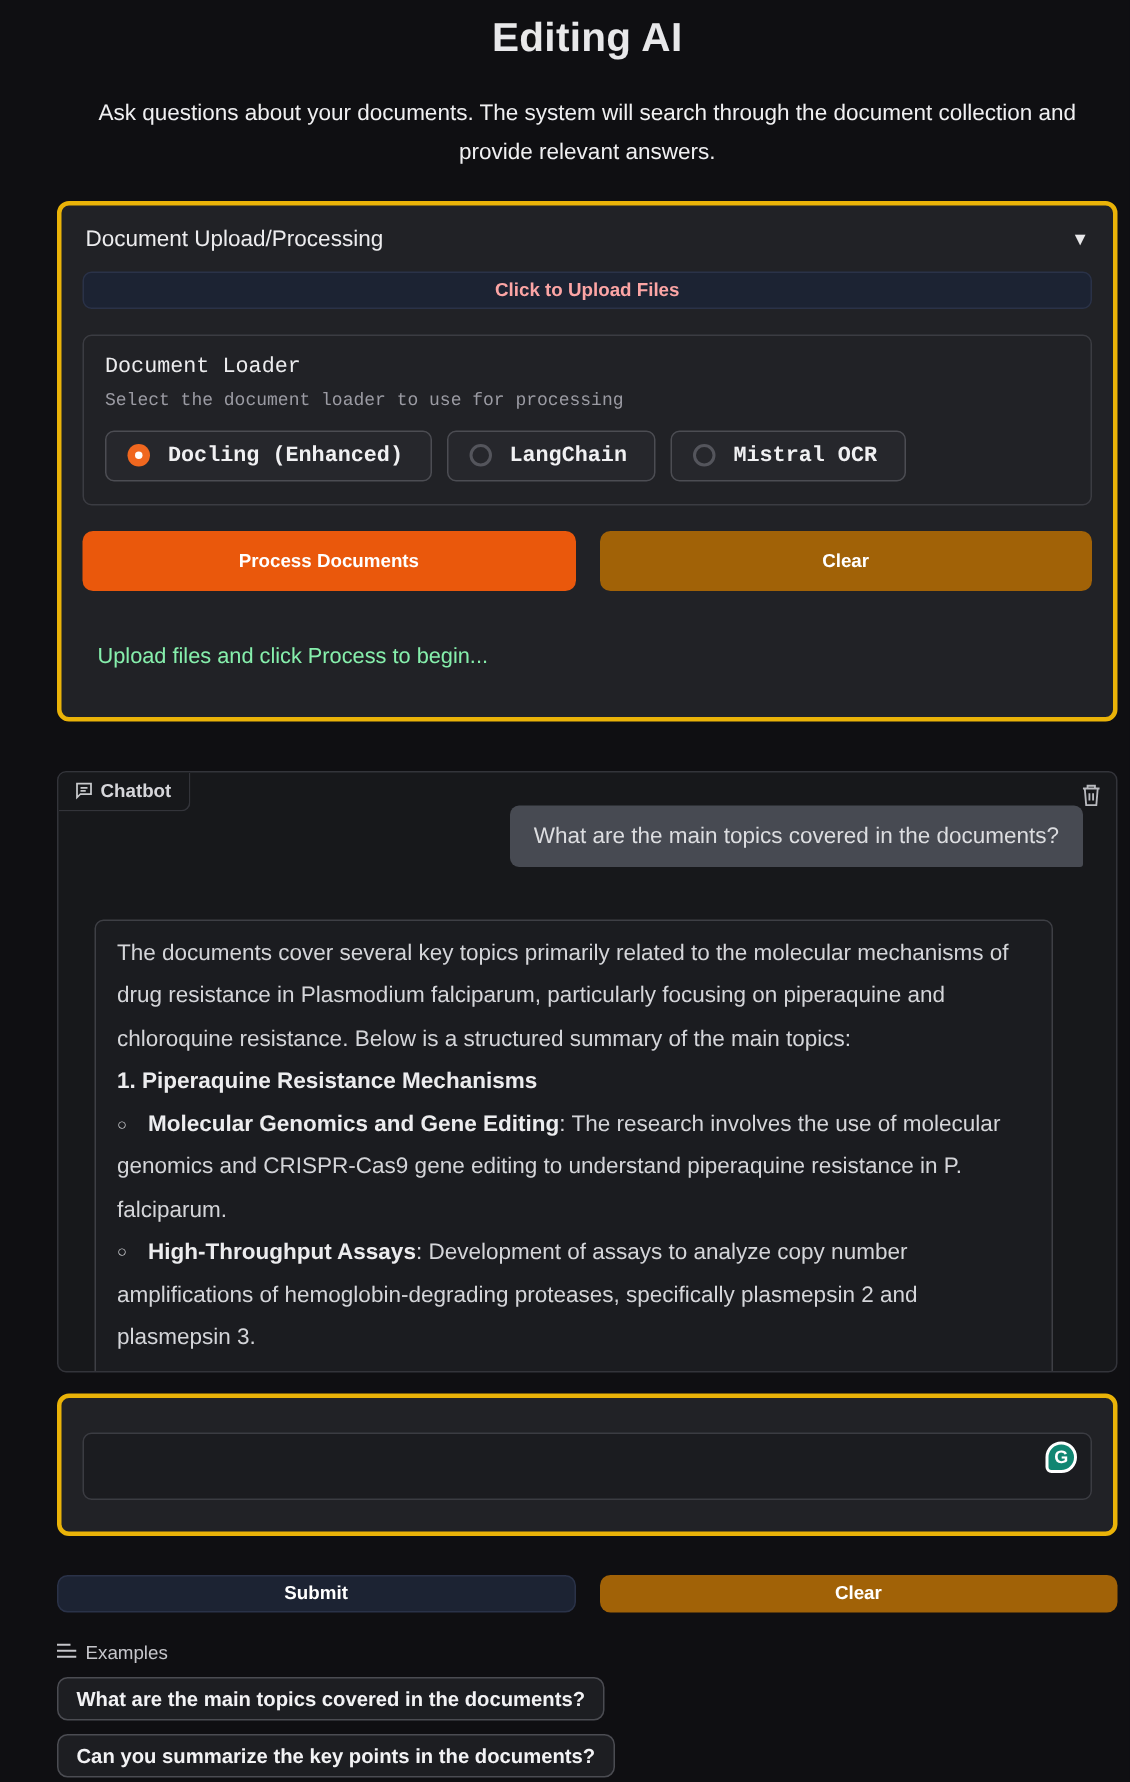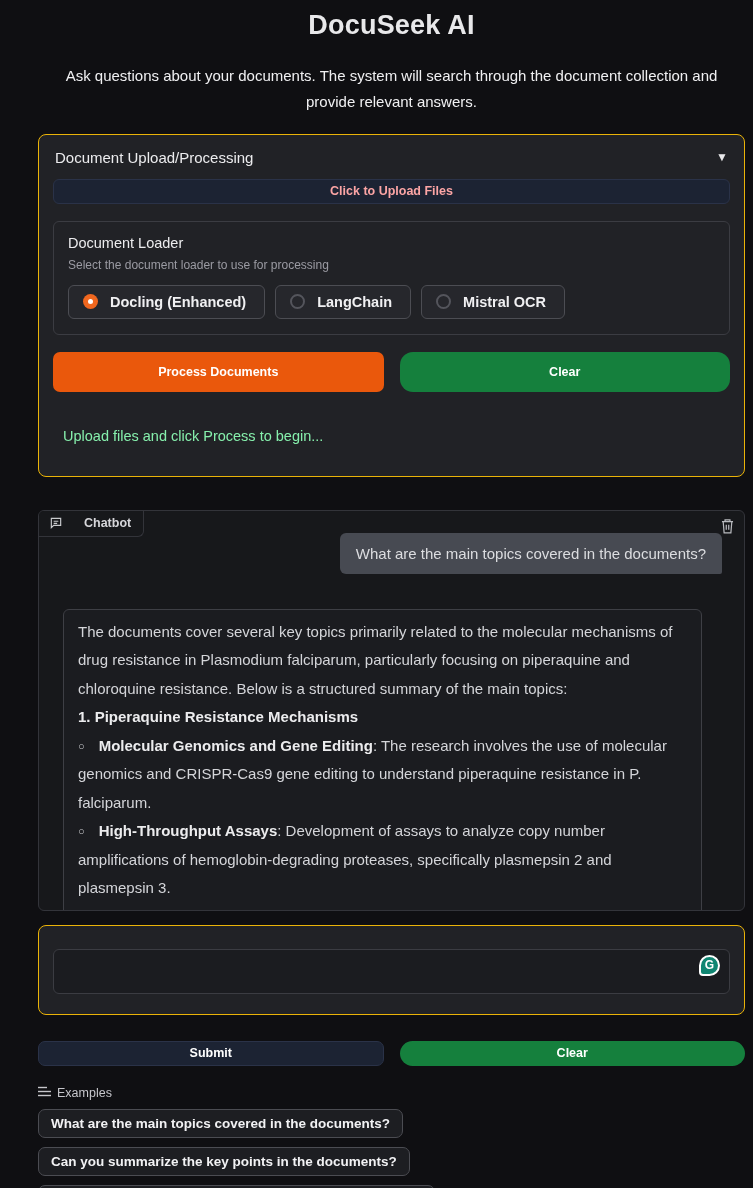--- a/index.html
+++ b/index.html
@@ -9,58 +9,58 @@
     color: #e8e8ea;
     font-family: "Liberation Sans", sans-serif;
   }
   .page { padding: 6px 8px 20px 38px; }
 
   
   .title { text-align: center; font-size: 27px; font-weight: 700; letter-spacing: .2px; margin: 4px 0 22px; }
   .subtitle { text-align: center; font-size: 15px; line-height: 1.75; max-width: 700px; margin: 0 auto 18px; color: #f0f0f2; }
 
   
-  .panel { background: #212226; border: 1px solid #eab308; border-radius: 8px; }
+  .panel { background: #212226; border: 3px solid #eab308; border-radius: 8px; }
 
   
   .upload-panel { padding: 12px 14px 26px; }
   .panel-header { display: flex; justify-content: space-between; align-items: center; cursor: pointer; padding: 2px 2px 0; }
   .panel-header .hdr { font-size: 15px; color: #ececee; }
   .chev { font-size: 12px; color: #e8e8ea; }
   .upload-btn {
     display: block; width: 100%; margin-top: 13px; height: 25px;
     background: #1c2333; color: #fca5a5; border: 1px solid #2a3248; border-radius: 6px;
     font-family: inherit; font-size: 12.5px; font-weight: 600; cursor: pointer;
   }
-  .loader-box { margin-top: 17px; border: 1px solid #3b3c42; border-radius: 6px; padding: 13px 14px 15px; background: #212226; }
+  .loader-box { margin-top: 17px; border: 1px solid #3b3c42; border-radius: 6px; padding: 13px 14px 15px; background: #212226; font-family: Liberation Mono, monospace; }
   .loader-label { font-size: 14.5px; color: #ececee; }
   .loader-info { font-size: 12px; color: #9b9ba3; margin-top: 7px; }
   .radio-row { display: flex; gap: 10px; margin-top: 13px; }
   .chip {
     display: flex; align-items: center; gap: 12px; padding: 8px 18px 8px 14px;
     background: #26272c; border: 1px solid #4c4d53; border-radius: 6px; cursor: pointer;
   }
   .chip .lbl { font-size: 14.5px; font-weight: 600; color: #f0f0f2; }
   .radio { width: 15px; height: 15px; border-radius: 50%; border: 2px solid #54555c; position: relative; flex: 0 0 auto; }
   .chip.selected .radio { border: none; background: #f0671f; }
   .chip.selected .radio::after {
     content: ""; position: absolute; left: 5px; top: 5px; width: 5px; height: 5px;
     border-radius: 50%; background: #fff;
   }
   .btn-row { display: grid; grid-template-columns: 1fr 1fr; gap: 16px; margin-top: 17px; }
   .btn { height: 40px; border: none; border-radius: 7px; font-family: inherit; font-size: 12.5px; font-weight: 600; color: #fff; cursor: pointer; }
   .btn.orange { background: #ea580c; }
-  .btn.red { background: #15803d; border-radius: 13px; }
+  .btn.red { background: #a16207; }
   .btn.navy { background: #1c2333; border: 1px solid #2a3248; }
   .status-text { margin: 36px 0 6px 10px; font-size: 14.5px; color: #86efac; }
 
   
   .chat-panel { position: relative; margin-top: 33px; height: 401px; background: #17181b; border: 1px solid #33343a; border-radius: 6px; overflow: hidden; }
   .chat-tab {
-    position: absolute; top: 0; left: 0; display: flex; align-items: center; gap: 21px;
+    position: absolute; top: 0; left: 0; display: flex; align-items: center; gap: 4px;
     padding: 5px 12px 6px 10px; border-right: 1px solid #33343a; border-bottom: 1px solid #33343a;
     border-bottom-right-radius: 6px; color: #d6d6da; font-size: 12.5px; font-weight: 600; background: #17181b; z-index: 2;
   }
   .chat-tab svg { display: block; }
   .trash-btn { position: absolute; top: 4px; right: 6px; background: none; border: none; cursor: pointer; padding: 3px; z-index: 2; }
   .trash-btn svg { display: block; }
   .user-bubble {
     margin: 22px 22px 0 auto; width: fit-content; max-width: 72%;
     background: #474a52; color: #dcdde0; font-size: 15px; line-height: 1.4;
     padding: 10px 16px; border-radius: 6px 6px 2px 6px;
@@ -100,21 +100,21 @@
   .ex-chip {
     background: #1d1e22; border: 1px solid #4b4c52; border-radius: 7px;
     padding: 6px 12px; font-size: 13.5px; font-weight: 600; color: #f2f2f4; cursor: pointer; font-family: inherit;
   }
 </style>
 </head>
 <body>
 
 <div class="page">
 
-  <h1 class="title">DocuSeek AI</h1>
+  <h1 class="title">Editing AI</h1>
   <p class="subtitle">Ask questions about your documents. The system will search through the document collection and provide relevant answers.</p>
 
   <section class="panel upload-panel">
     <div class="panel-header">
       <span class="hdr">Document Upload/Processing</span>
       <span class="chev">▼</span>
     </div>
 
     <button class="upload-btn">Click to Upload Files</button>
 

